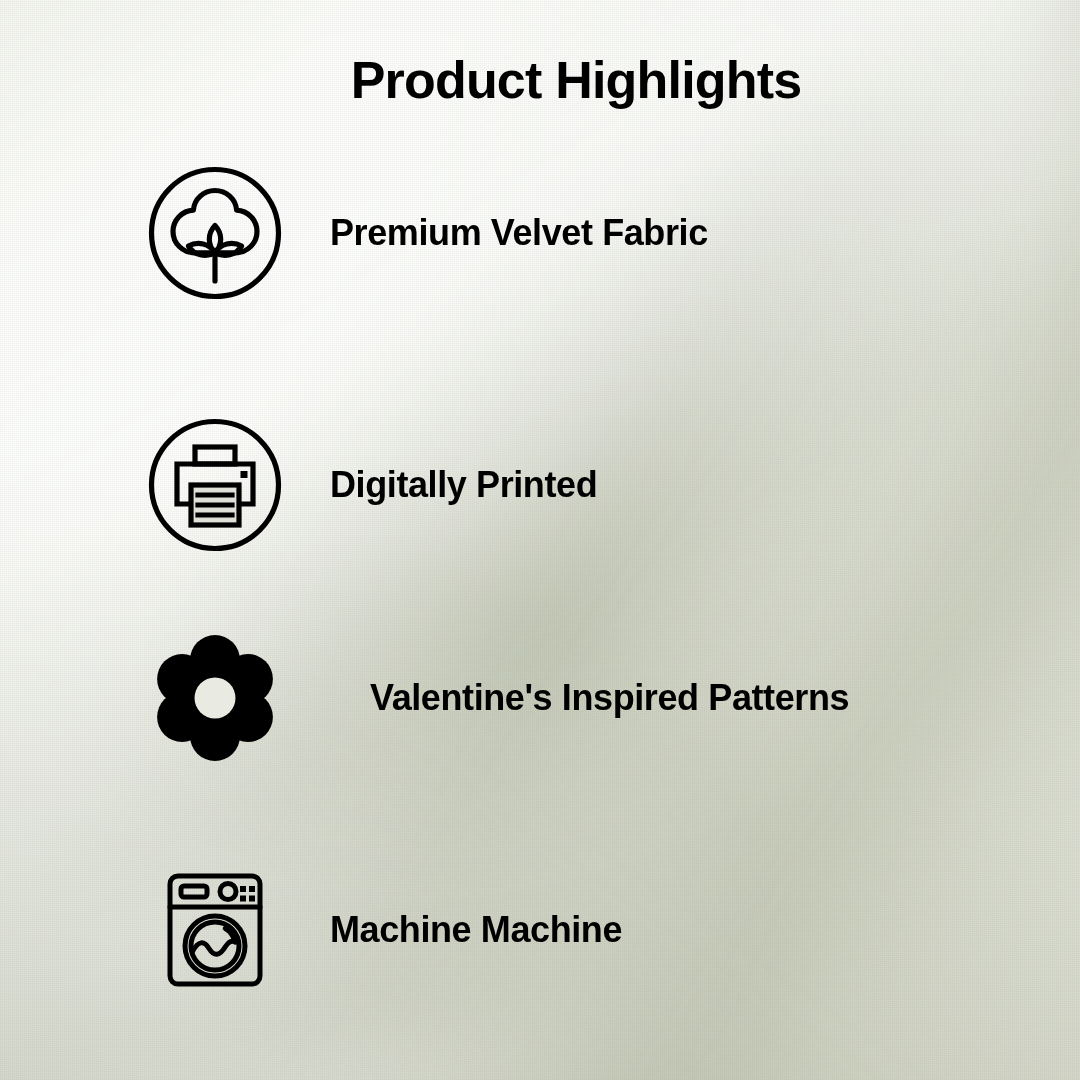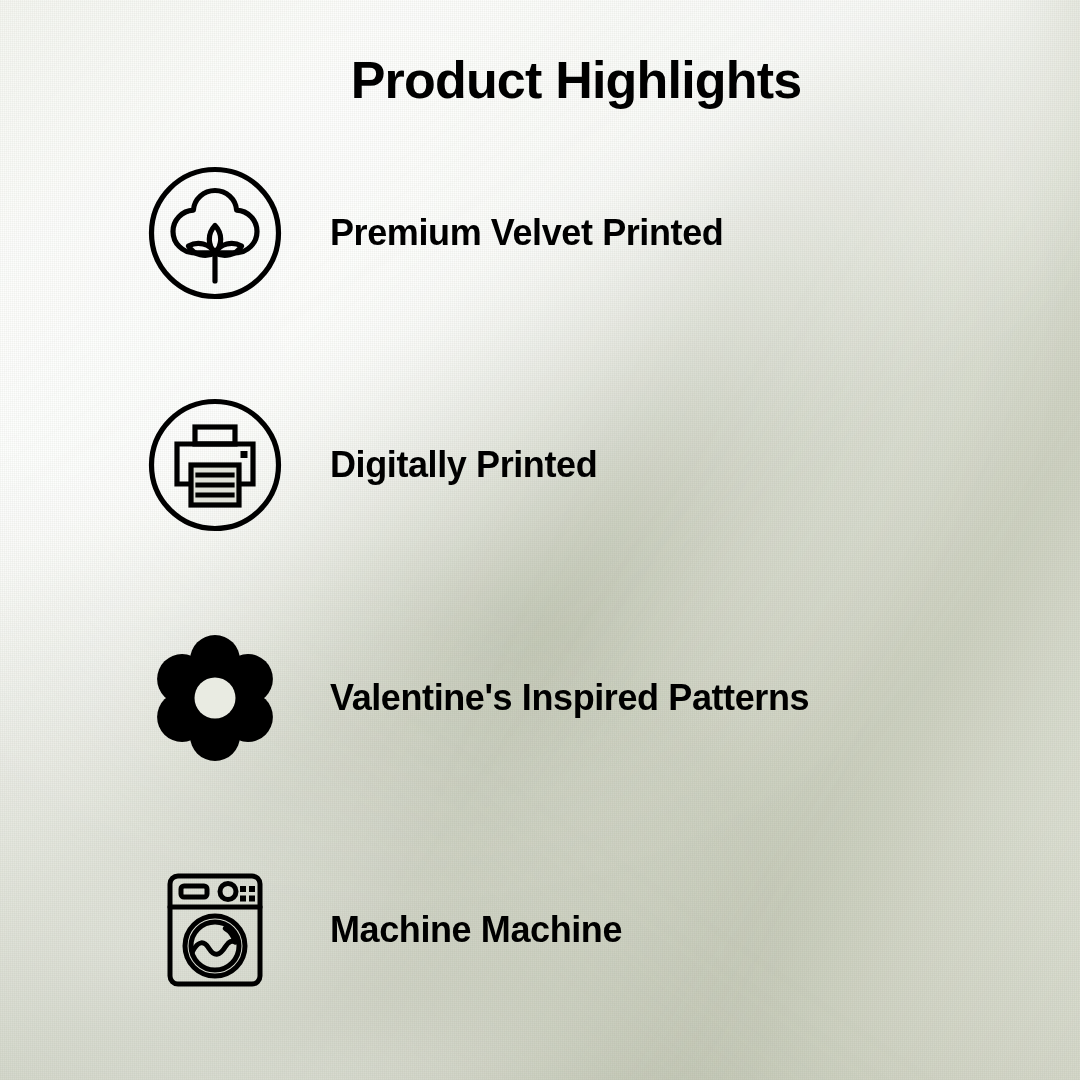--- a/index.html
+++ b/index.html
@@ -115,22 +115,22 @@
 
   .highlight-row{
     position:absolute;
     left:140px;
     width:900px;
     height:150px;
     display:flex;
     align-items:center;
   }
   #row-0{ top:158px; }
-  #row-1{ top:390px;text-align:right; }
-  #row-2{ top:623px; }
+  #row-1{ top:410px;text-align:right; }
+  #row-2{ top:623px;gap:40px; }
   #row-3{ top:855px; }
 
   .row-icon{
     width:150px;
     height:150px;
     flex:0 0 150px;
     display:flex;
     align-items:center;
     justify-content:center;
   }
@@ -188,21 +188,21 @@
                    c-9.2 5.3 -21.1 2.4 -26.5 -6.7
                    c9.2 -5.3 21.1 -2.4 26.5 6.7 Z"></path>
 
           <path d="M70 89.8
                    c9.2 5.3 21.1 2.4 26.5 -6.7
                    c-9.2 -5.3 -21.1 -2.4 -26.5 6.7 Z"></path>
 
           <path d="M70 89.8 V118"></path>
         </svg>
       </div>
-      <div class="row-label">Premium Velvet Printed</div>
+      <div class="row-label">Premium Velvet Fabric</div>
     </div>
 
     <div class="highlight-row" id="row-1">
       <div class="row-icon">
         <svg width="140" height="140" viewBox="0 0 140 140" fill="none" stroke="#000" stroke-width="5.2" stroke-linecap="square" stroke-linejoin="miter">
           <circle cx="70" cy="70" r="63.5"></circle>
 
           <rect x="50" y="32" width="40" height="17"></rect>
 
           <path d="M32 49 H108 V89 H32 Z"></path>

